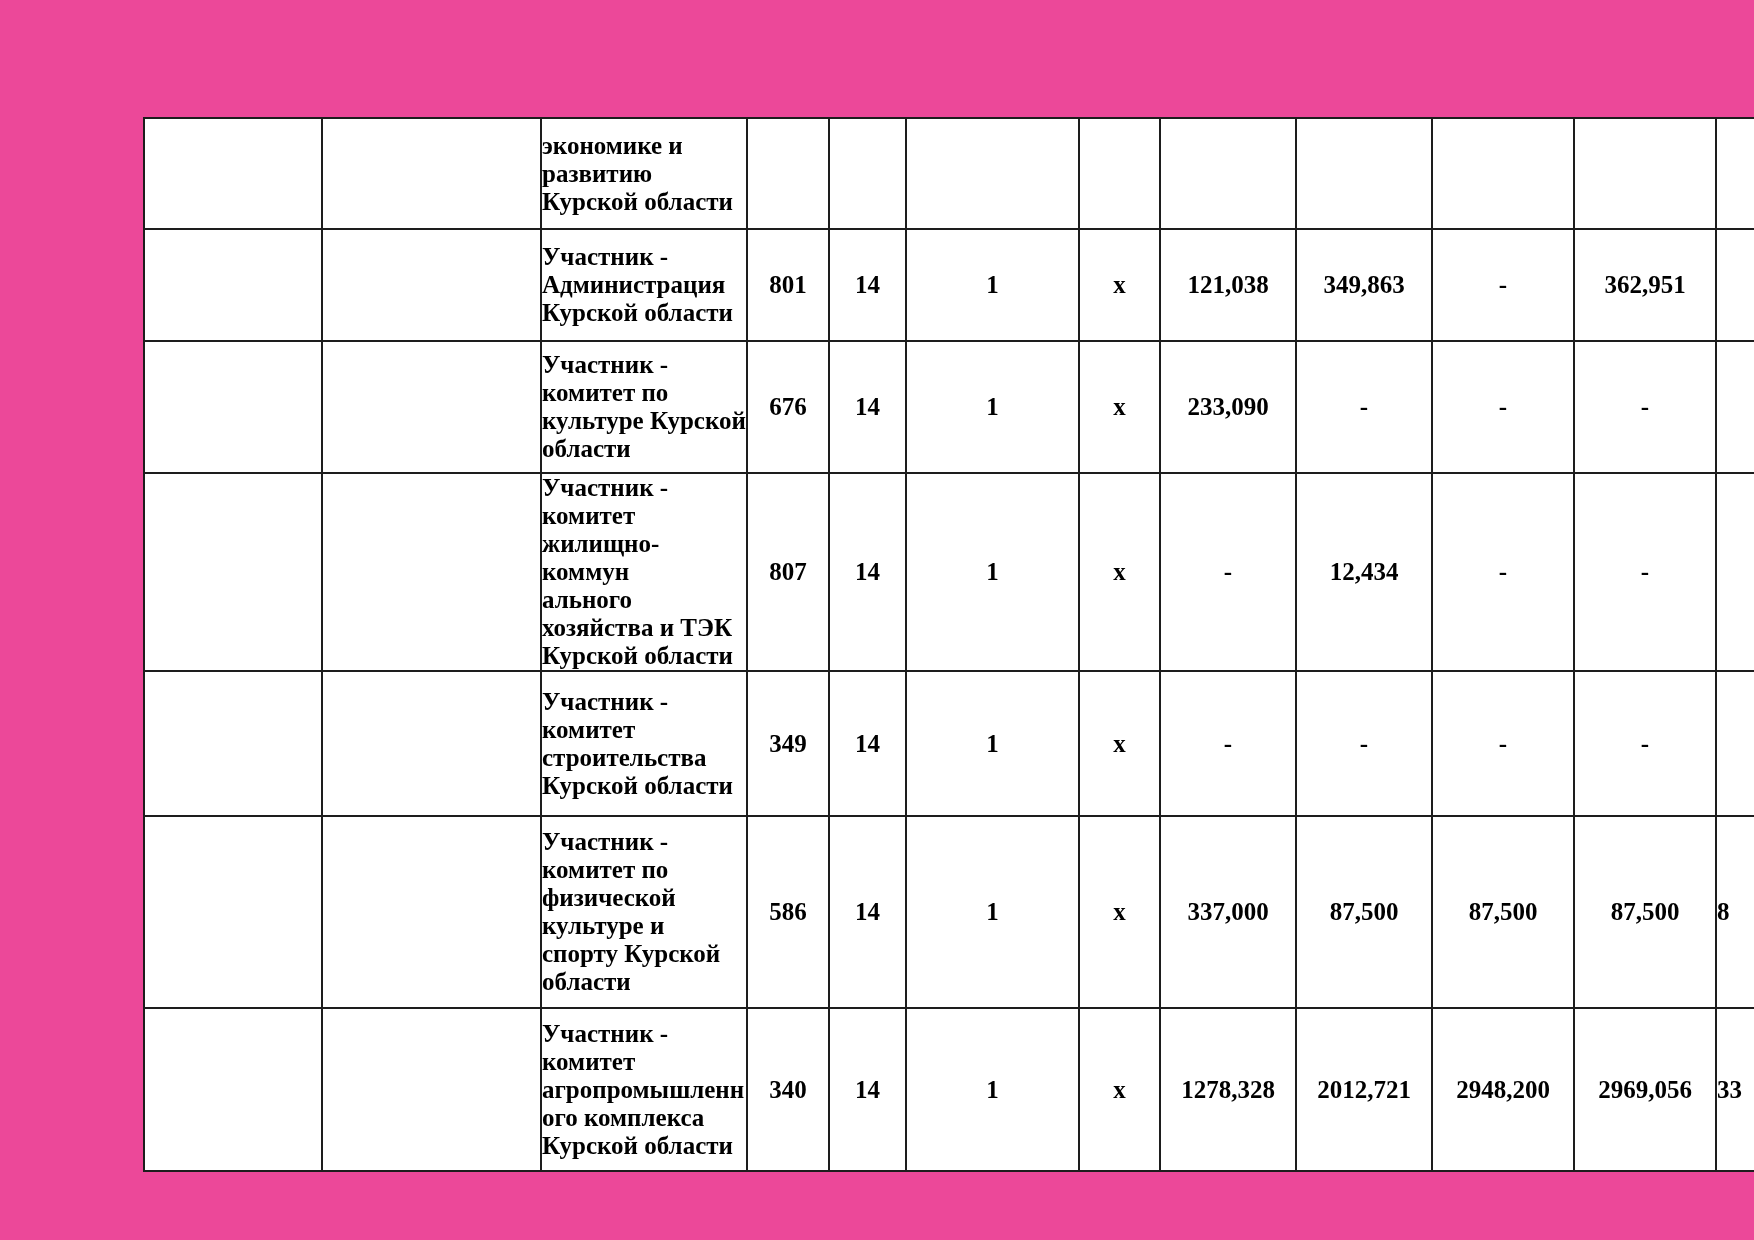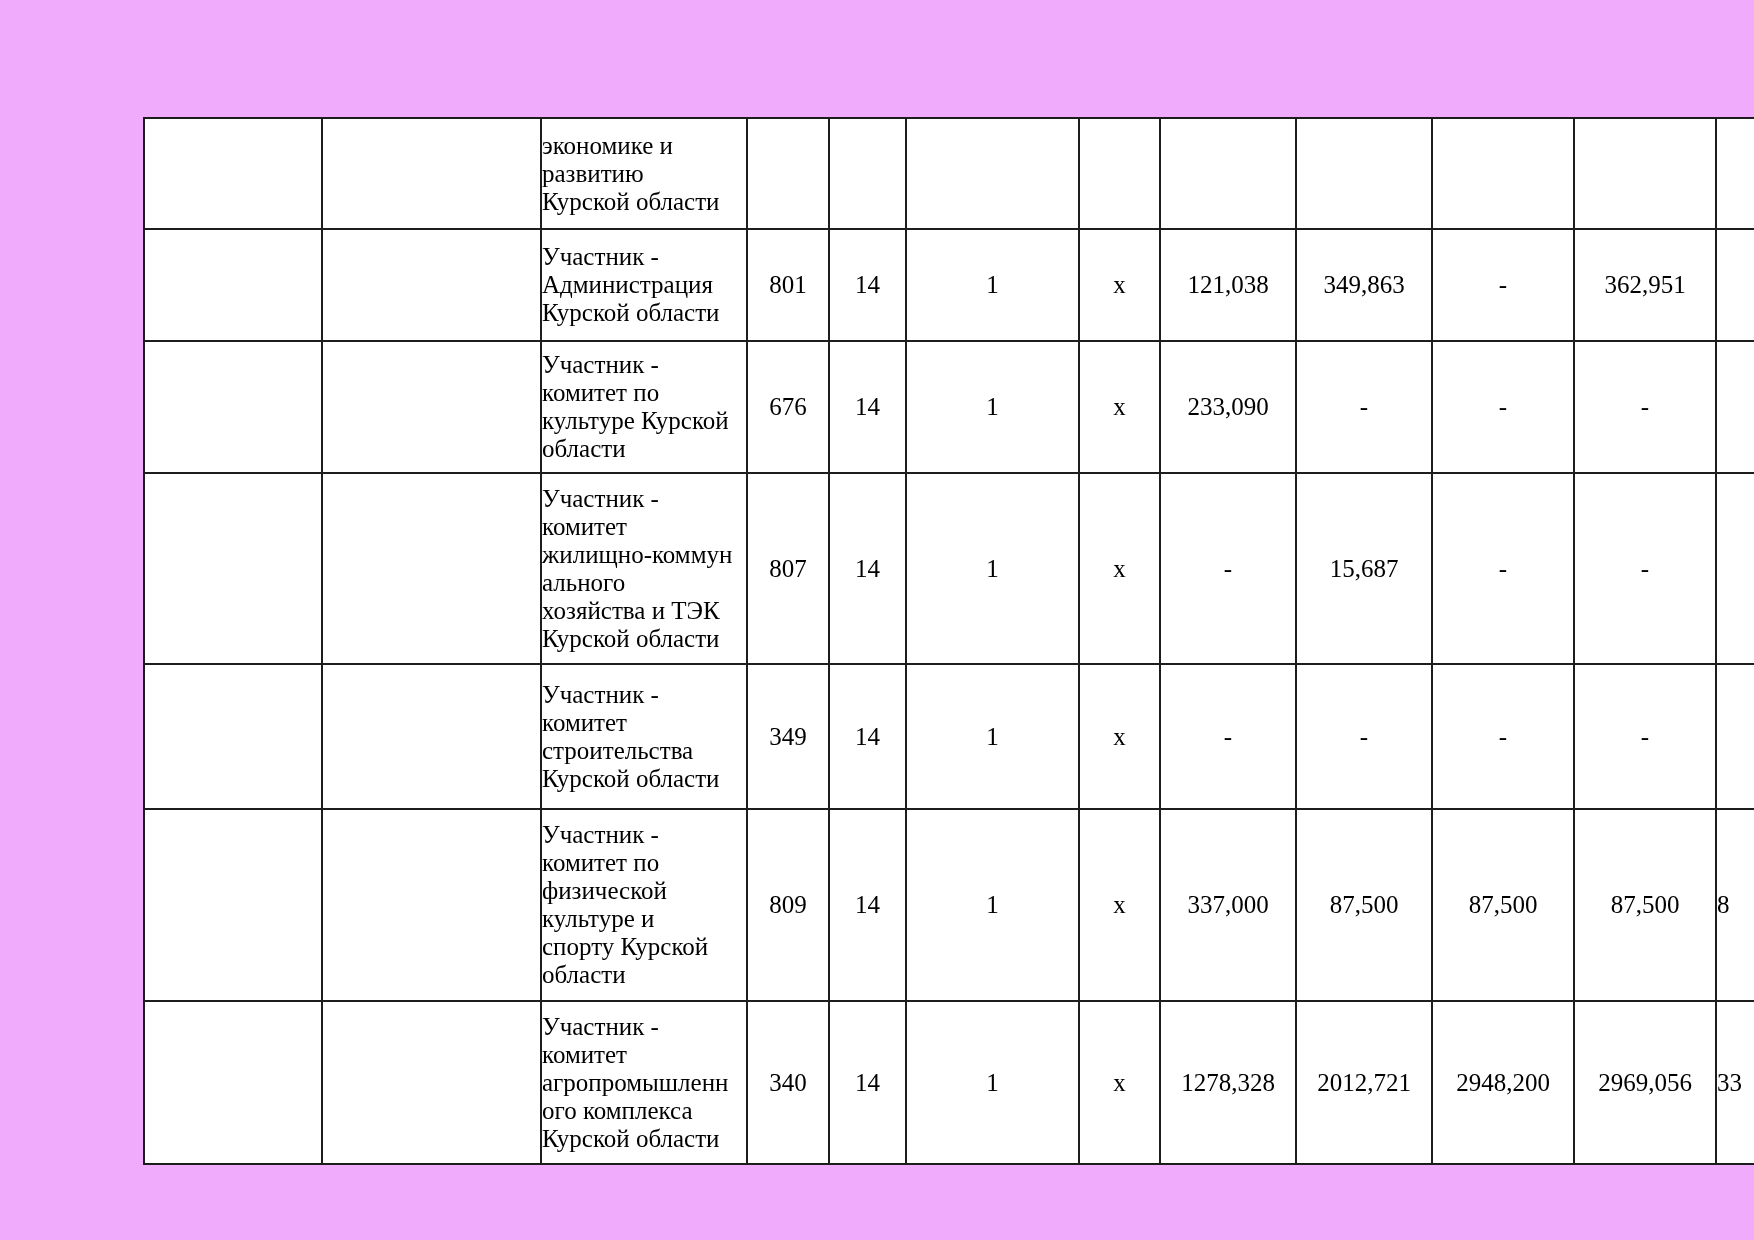--- a/index.html
+++ b/index.html
@@ -8,21 +8,22 @@
     height: 1240px;
     background: #ffffff;
     overflow: hidden;
     position: relative;
     font-family: "Liberation Serif", "DejaVu Serif", serif;
   }
   .page {
     position: absolute;
     left: 0; top: 0;
     width: 1754px; height: 1240px;
-    background: #f0abfc;
+    background: #ec4899;
+    font-weight: bold;
   }
   table.budget-grid {
     position: absolute;
     left: 143px;
     top: 117px;
     border-collapse: collapse;
     table-layout: fixed;
     width: 1714px;
     font-size: 25px;
     line-height: 28px;
@@ -136,21 +137,21 @@
 комитет
 жилищно-коммун
 ального
 хозяйства и ТЭК
 Курской области</td>
         <td class="num-cell">807</td>
         <td class="num-cell">14</td>
         <td class="num-cell">1</td>
         <td class="num-cell">x</td>
         <td class="num-cell">-</td>
-        <td class="num-cell">15,687</td>
+        <td class="num-cell">12,434</td>
         <td class="num-cell">-</td>
         <td class="num-cell">-</td>
         <td class="num-cell"></td>
       </tr>
       <tr class="row-808">
         <td class="empty-cell"></td>
         <td class="empty-cell"></td>
         <td class="name-cell">Участник -
 комитет
 строительства
@@ -167,21 +168,21 @@
       </tr>
       <tr class="row-809">
         <td class="empty-cell"></td>
         <td class="empty-cell"></td>
         <td class="name-cell">Участник -
 комитет по
 физической
 культуре и
 спорту Курской
 области</td>
-        <td class="num-cell">809</td>
+        <td class="num-cell">586</td>
         <td class="num-cell">14</td>
         <td class="num-cell">1</td>
         <td class="num-cell">x</td>
         <td class="num-cell">337,000</td>
         <td class="num-cell">87,500</td>
         <td class="num-cell">87,500</td>
         <td class="num-cell">87,500</td>
         <td class="frag-cell frag-pad-809">8</td>
       </tr>
       <tr class="row-810">

